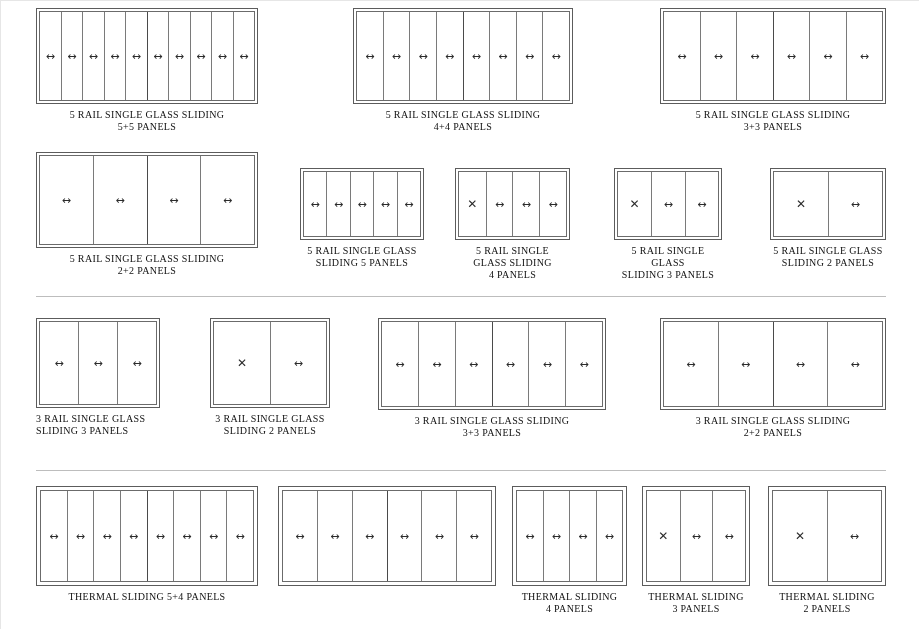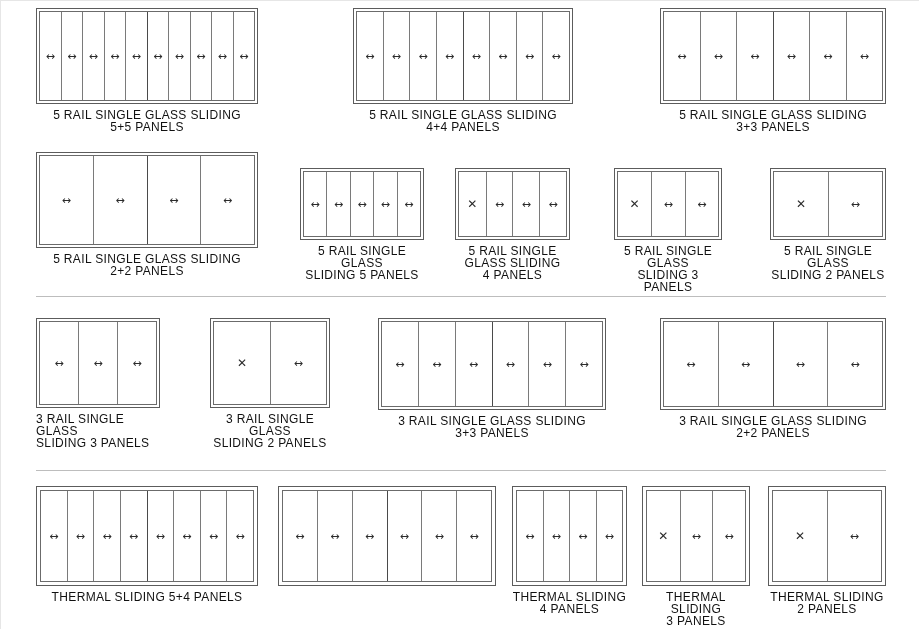--- a/index.html
+++ b/index.html
@@ -34,27 +34,27 @@
     position: absolute;
     height: 1px;
     background: #bdbdbd;
   }
   .item {
     position: absolute;
     box-sizing: border-box;
   }
   .caption {
     text-align: center;
-    font-size: 12px;
+    font-size: 10px;
     line-height: 12px;
     letter-spacing: 0.35px;
     color: #111;
     margin-top: 5px;
     white-space: pre-line;
-    font-family: Liberation Sans, sans-serif;
+    font-family: Liberation Serif, serif;
   }
   .caption.left {
     text-align: left;
   }
   
   .frame {
     position: relative;
     box-sizing: border-box;
     border: 1px solid #5c5c5c;
     background: #ffffff;

